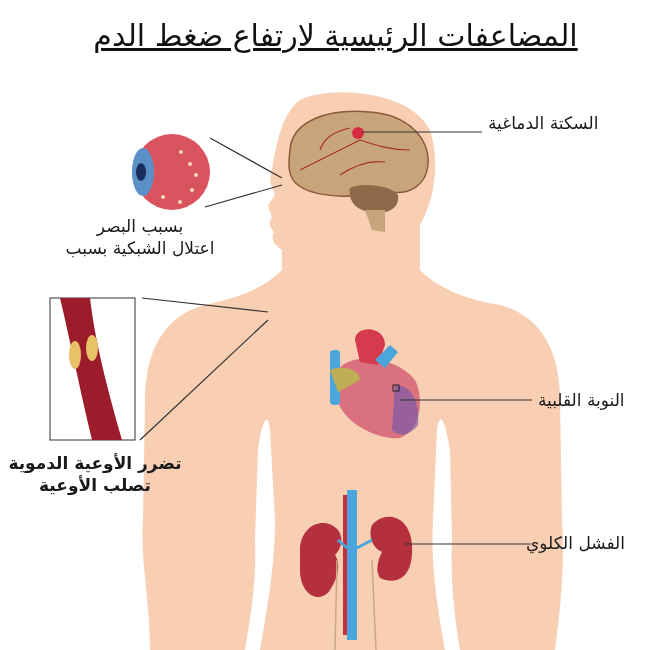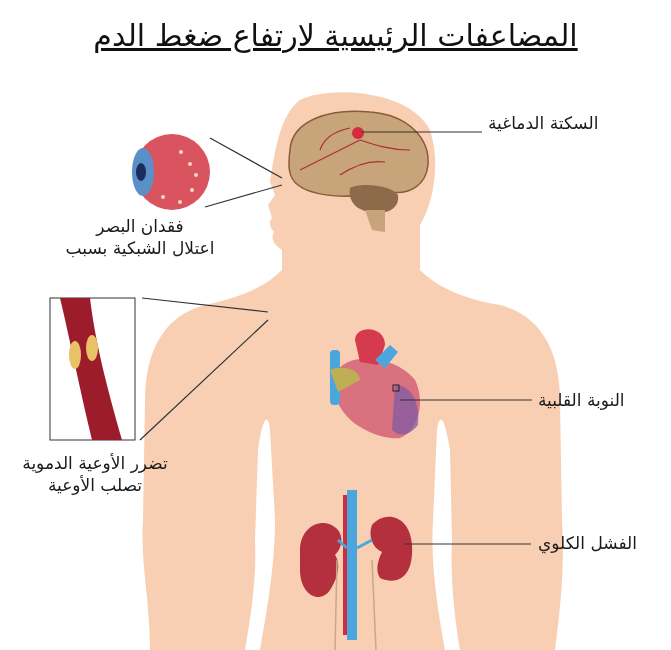--- a/index.html
+++ b/index.html
@@ -72,24 +72,24 @@
     <line x1="142" y1="298" x2="268" y2="312"></line>
     <line x1="140" y1="440" x2="268" y2="320"></line>
     <line x1="400" y1="400" x2="532" y2="400"></line>
     <line x1="405" y1="544" x2="531" y2="544"></line>
   </g>
 </svg>
 
 <div class="label" style="left:488px;top:112px;">السكتة الدماغية</div>
 
 <div class="label" style="left:55px;top:215px;width:170px;">
-  <div>فقدان البصر</div>
+  <div>بسبب البصر</div>
   <div>اعتلال الشبكية بسبب</div>
 </div>
 
 <div class="label" style="left:538px;top:389px;">النوبة القلبية</div>
 
-<div class="label" style="left:5px;top:452px;width:180px;">
+<div class="label" style="left:5px;top:452px;width:180px;font-weight:bold;">
   <div>تضرر الأوعية الدموية</div>
   <div>تصلب الأوعية</div>
 </div>
 
-<div class="label" style="left:538px;top:532px;">الفشل الكلوي</div>
+<div class="label" style="left:526px;top:532px;">الفشل الكلوي</div>
 
 </body></html>

